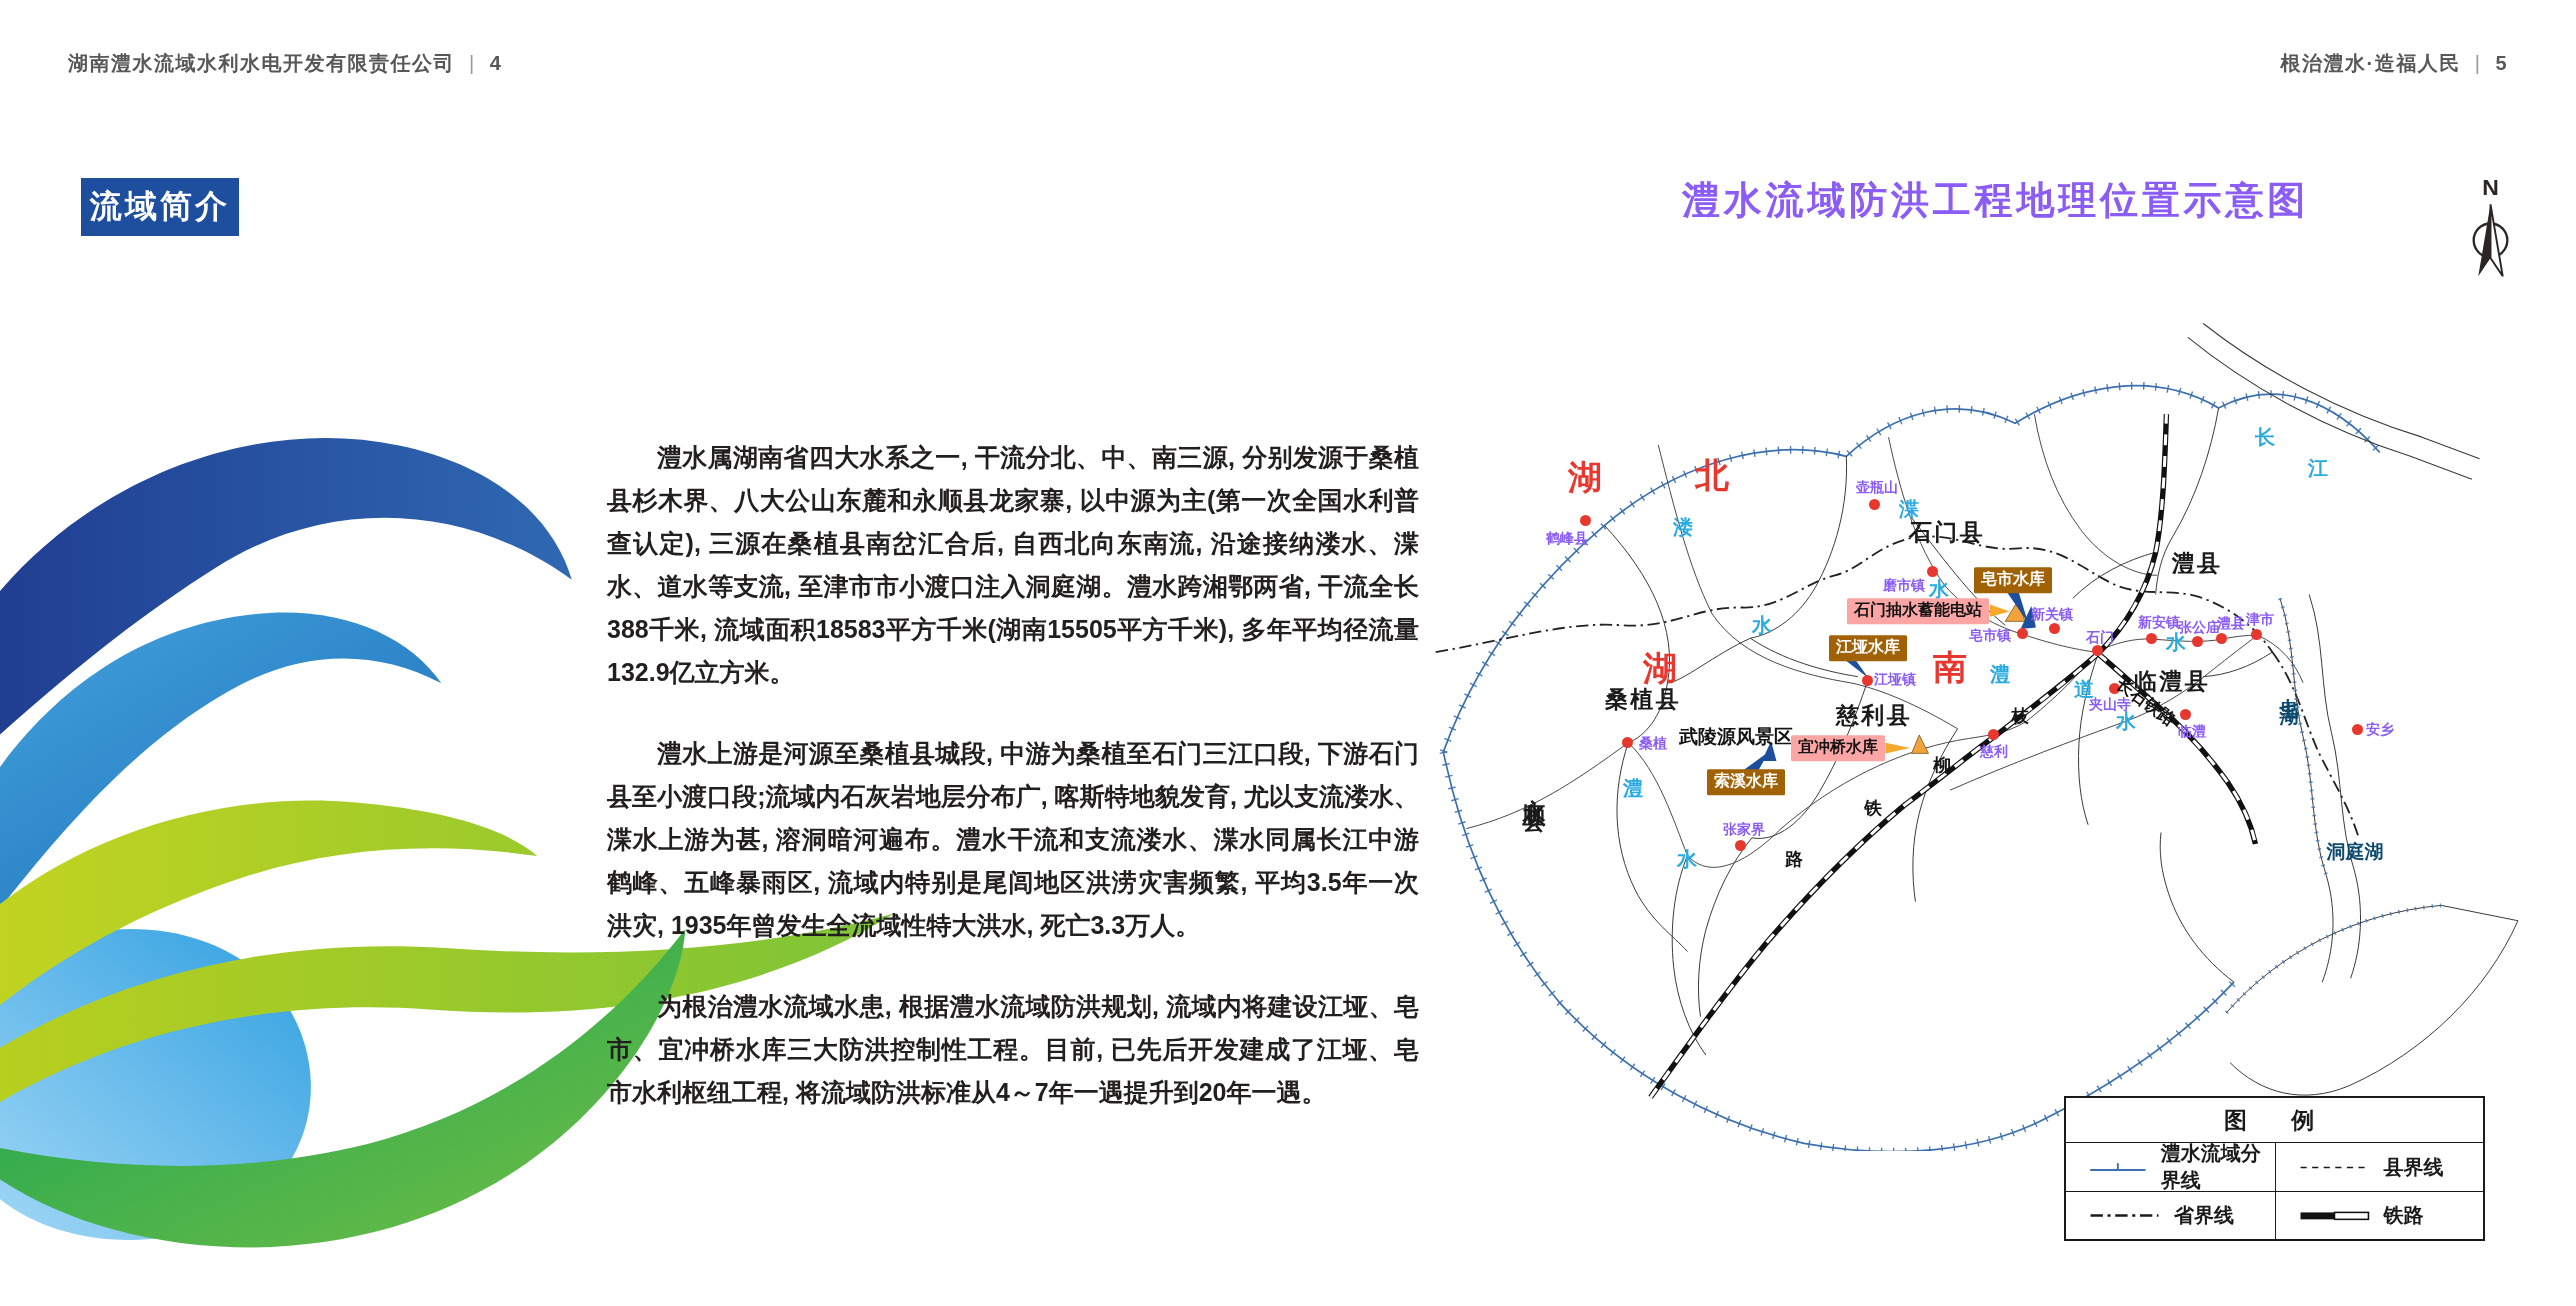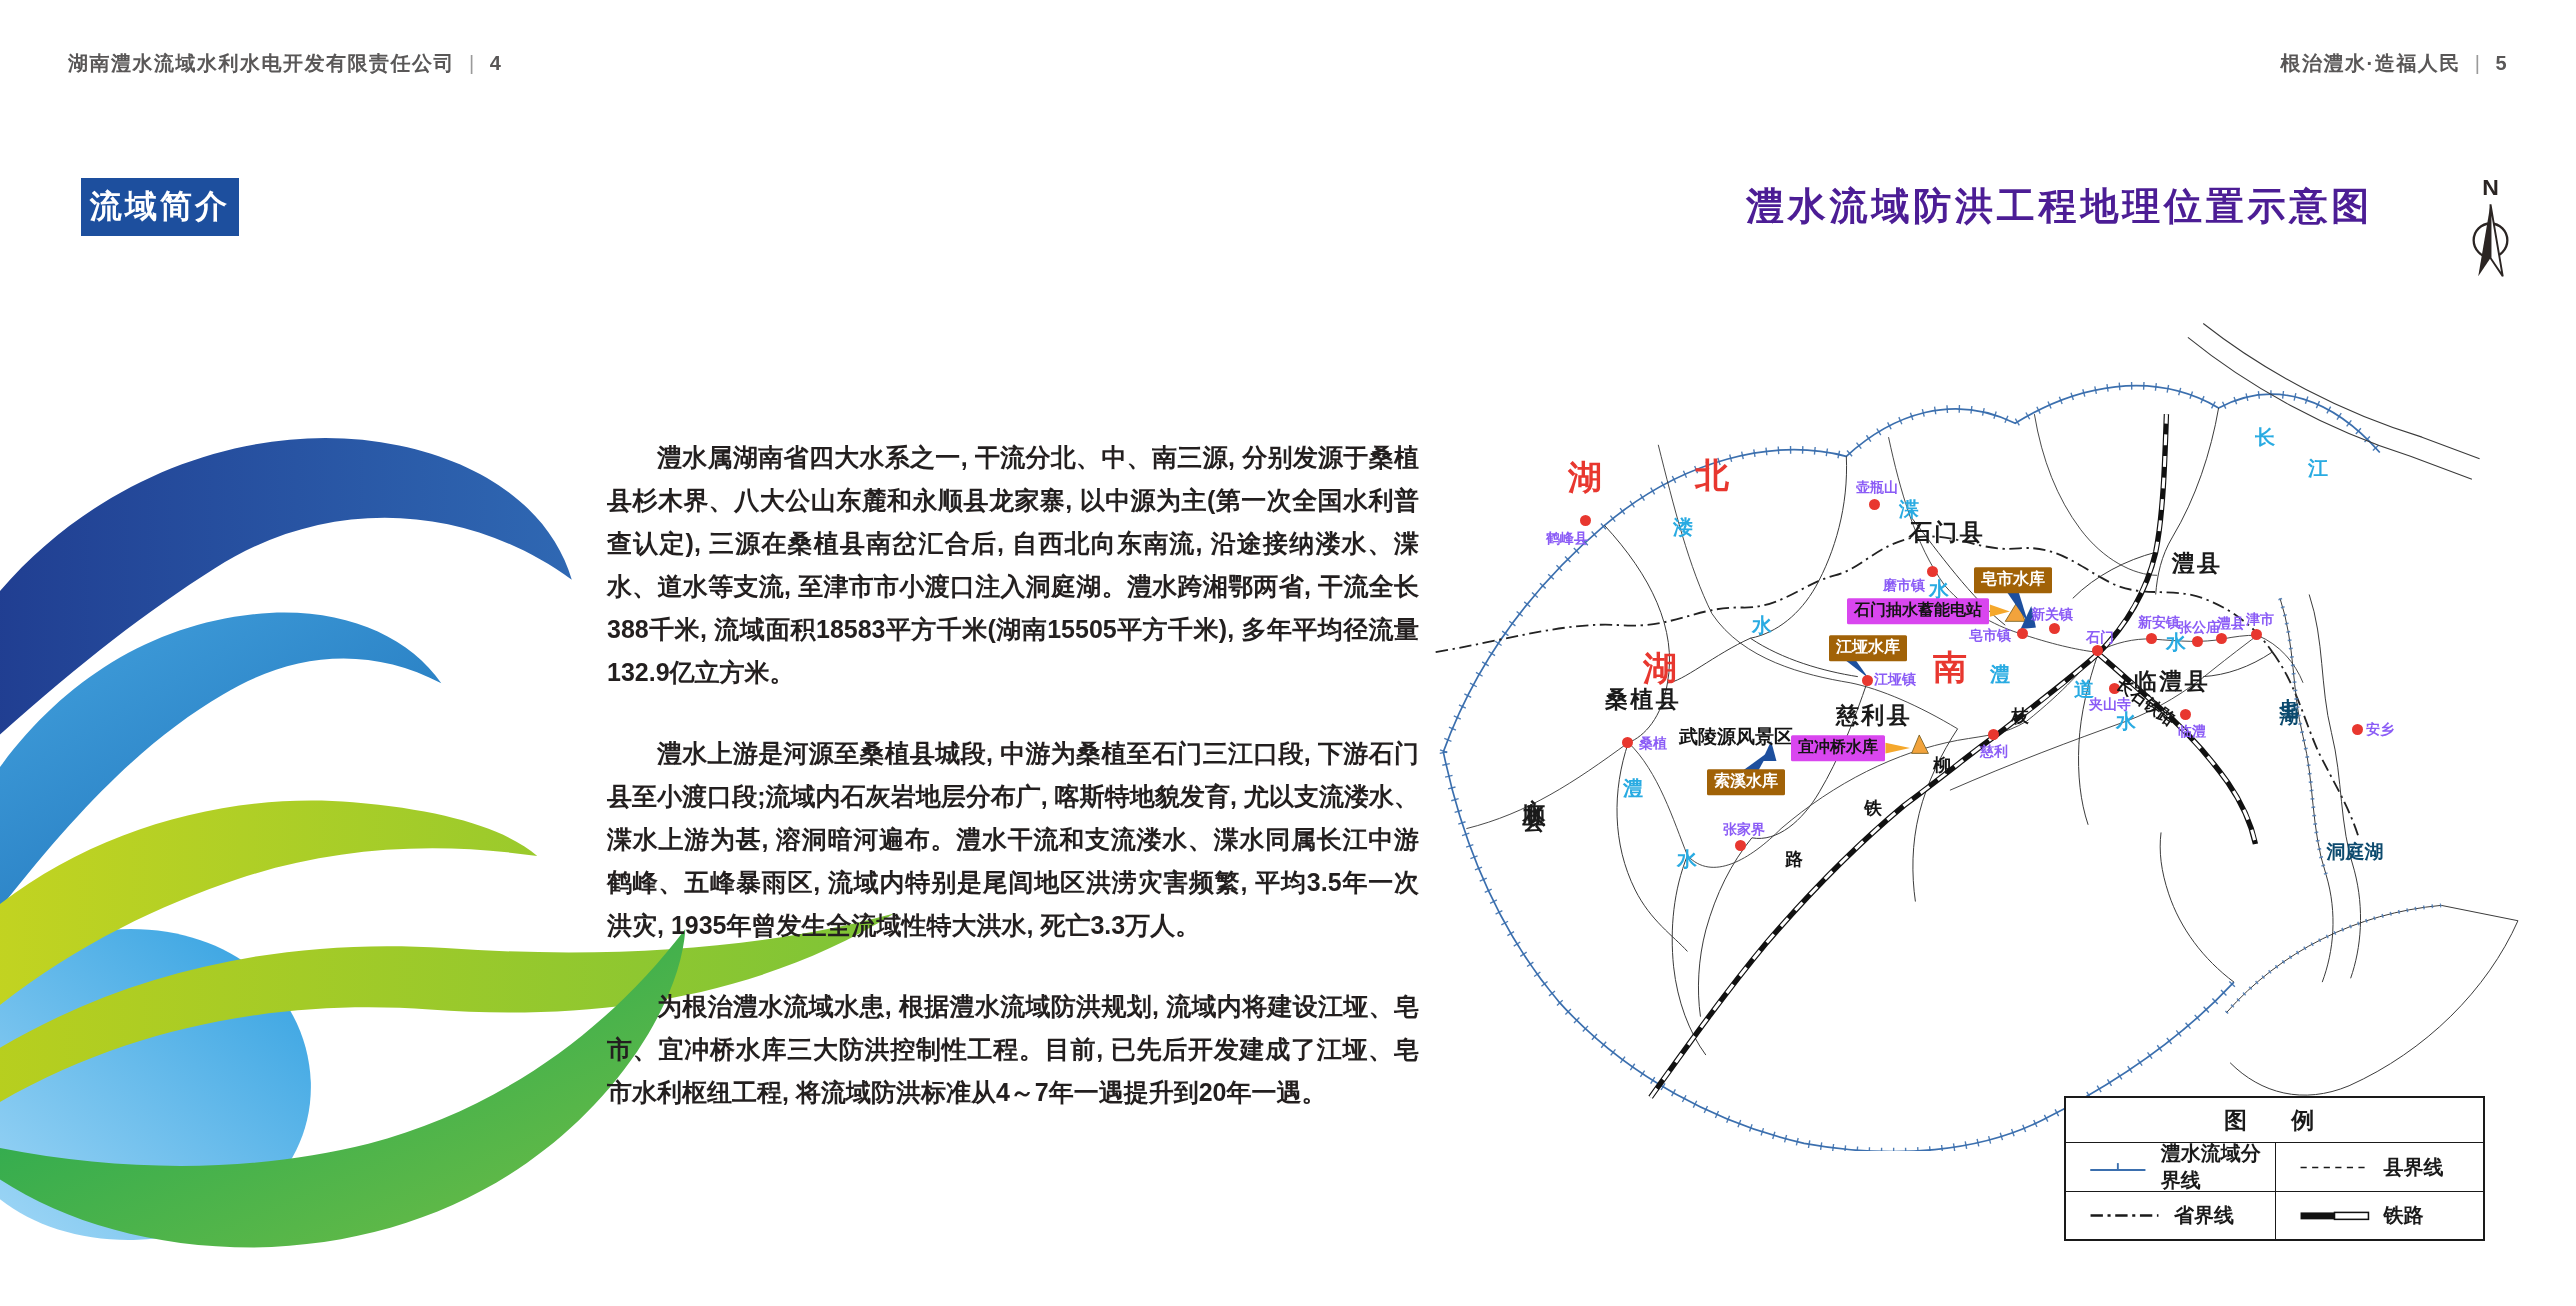--- a/index.html
+++ b/index.html
@@ -16,43 +16,43 @@
   
   .sec-title { position:absolute; left:81px; top:178px; width:158px; height:58px;
     background:#1d4f9e; color:#ffffff; font-size:32px; font-weight:bold;
     display:flex; align-items:center; justify-content:center; letter-spacing:3.1px; }
   .logo-wrap { position:absolute; left:0; top:407px; width:921px; height:875px; }
   .body-text { position:absolute; left:607px; top:436px; width:812px; font-size:25px;
     line-height:43px; font-weight:bold; color:#231f1f; text-align:justify; }
   .body-text p { text-indent:2em; margin-bottom:38px; }
 
   
-  .map-title { position:absolute; left:1682px; top:181px; width:691px; text-align:right;
-    font-size:38px; font-weight:bold; color:#4c1d95; letter-spacing:3.8px; }
+  .map-title { position:absolute; left:1682px; top:175px; width:691px; text-align:left;
+    font-size:38px; font-weight:bold; color:#8b5cf6; letter-spacing:3.8px; }
   .compass { position:absolute; left:2466px; top:175px; }
 
   .map { position:absolute; left:1420px; top:322px; width:1152px; height:829px; }
   .map svg.geo { position:absolute; left:0; top:0; }
 
   .lbl { position:absolute; transform:translate(-50%,-50%); white-space:nowrap; }
   .town-label { font-size:14px; font-weight:bold; color:#8b5cf6; }
   .county-label { font-size:23px; font-weight:bold; color:#1a1a1a; letter-spacing:2.3px; }
   .county-label.vert { writing-mode:vertical-rl; letter-spacing:6.1px; }
   .prov-char { font-size:34px; font-weight:900; color:#e8372f; }
   .river-char { font-size:20px; font-weight:bold; color:#29abe2; }
   .lake-label { font-size:19px; font-weight:bold; color:#0c4a6e; }
   .lake-label.vert { writing-mode:vertical-rl; letter-spacing:4.6px; }
   .rail-char { font-size:17.7px; font-weight:bold; color:#141414; }
   .rail-label-rot { font-size:17px; font-weight:bold; color:#141414; transform:translate(-50%,-50%) rotate(36deg); }
   .scenic-label { font-size:19px; font-weight:bold; color:#141414; }
   .dot { position:absolute; width:11.5px; height:11.5px; margin:-6.1px 0 0 -6.1px; background:#e8372f; border-radius:50%; }
   .resv { position:absolute; transform:translate(-50%,-50%); font-size:16px; font-weight:bold;
     padding:2.3px 7px; white-space:nowrap; border-radius:1.5px; }
   .resv-blue { background:#a16207; color:#ffffff; }
-  .resv-orange { background:#d946ef; color:#141414; }
+  .resv-orange { background:#fca5a5; color:#141414; }
 
   
   .legend { position:absolute; left:2064px; top:1096px; width:421px; border:2.3px solid #1a1a1a; background:#fff; }
   .legend-title { height:45px; border-bottom:1.5px solid #1a1a1a; display:flex; align-items:center; justify-content:center;
     font-size:23px; font-weight:bold; letter-spacing:10.7px; color:#1a1a1a; }
   .legend-grid { display:grid; grid-template-columns:50% 50%; }
   .legend-cell { height:48px; display:flex; align-items:center; padding-left:23px; gap:14px; }
   .legend-cell.r { border-left:1.5px solid #1a1a1a; }
   .legend-cell.b { border-top:1.5px solid #1a1a1a; }
   .legend-label { font-size:20px; font-weight:bold; color:#1a1a1a; }

